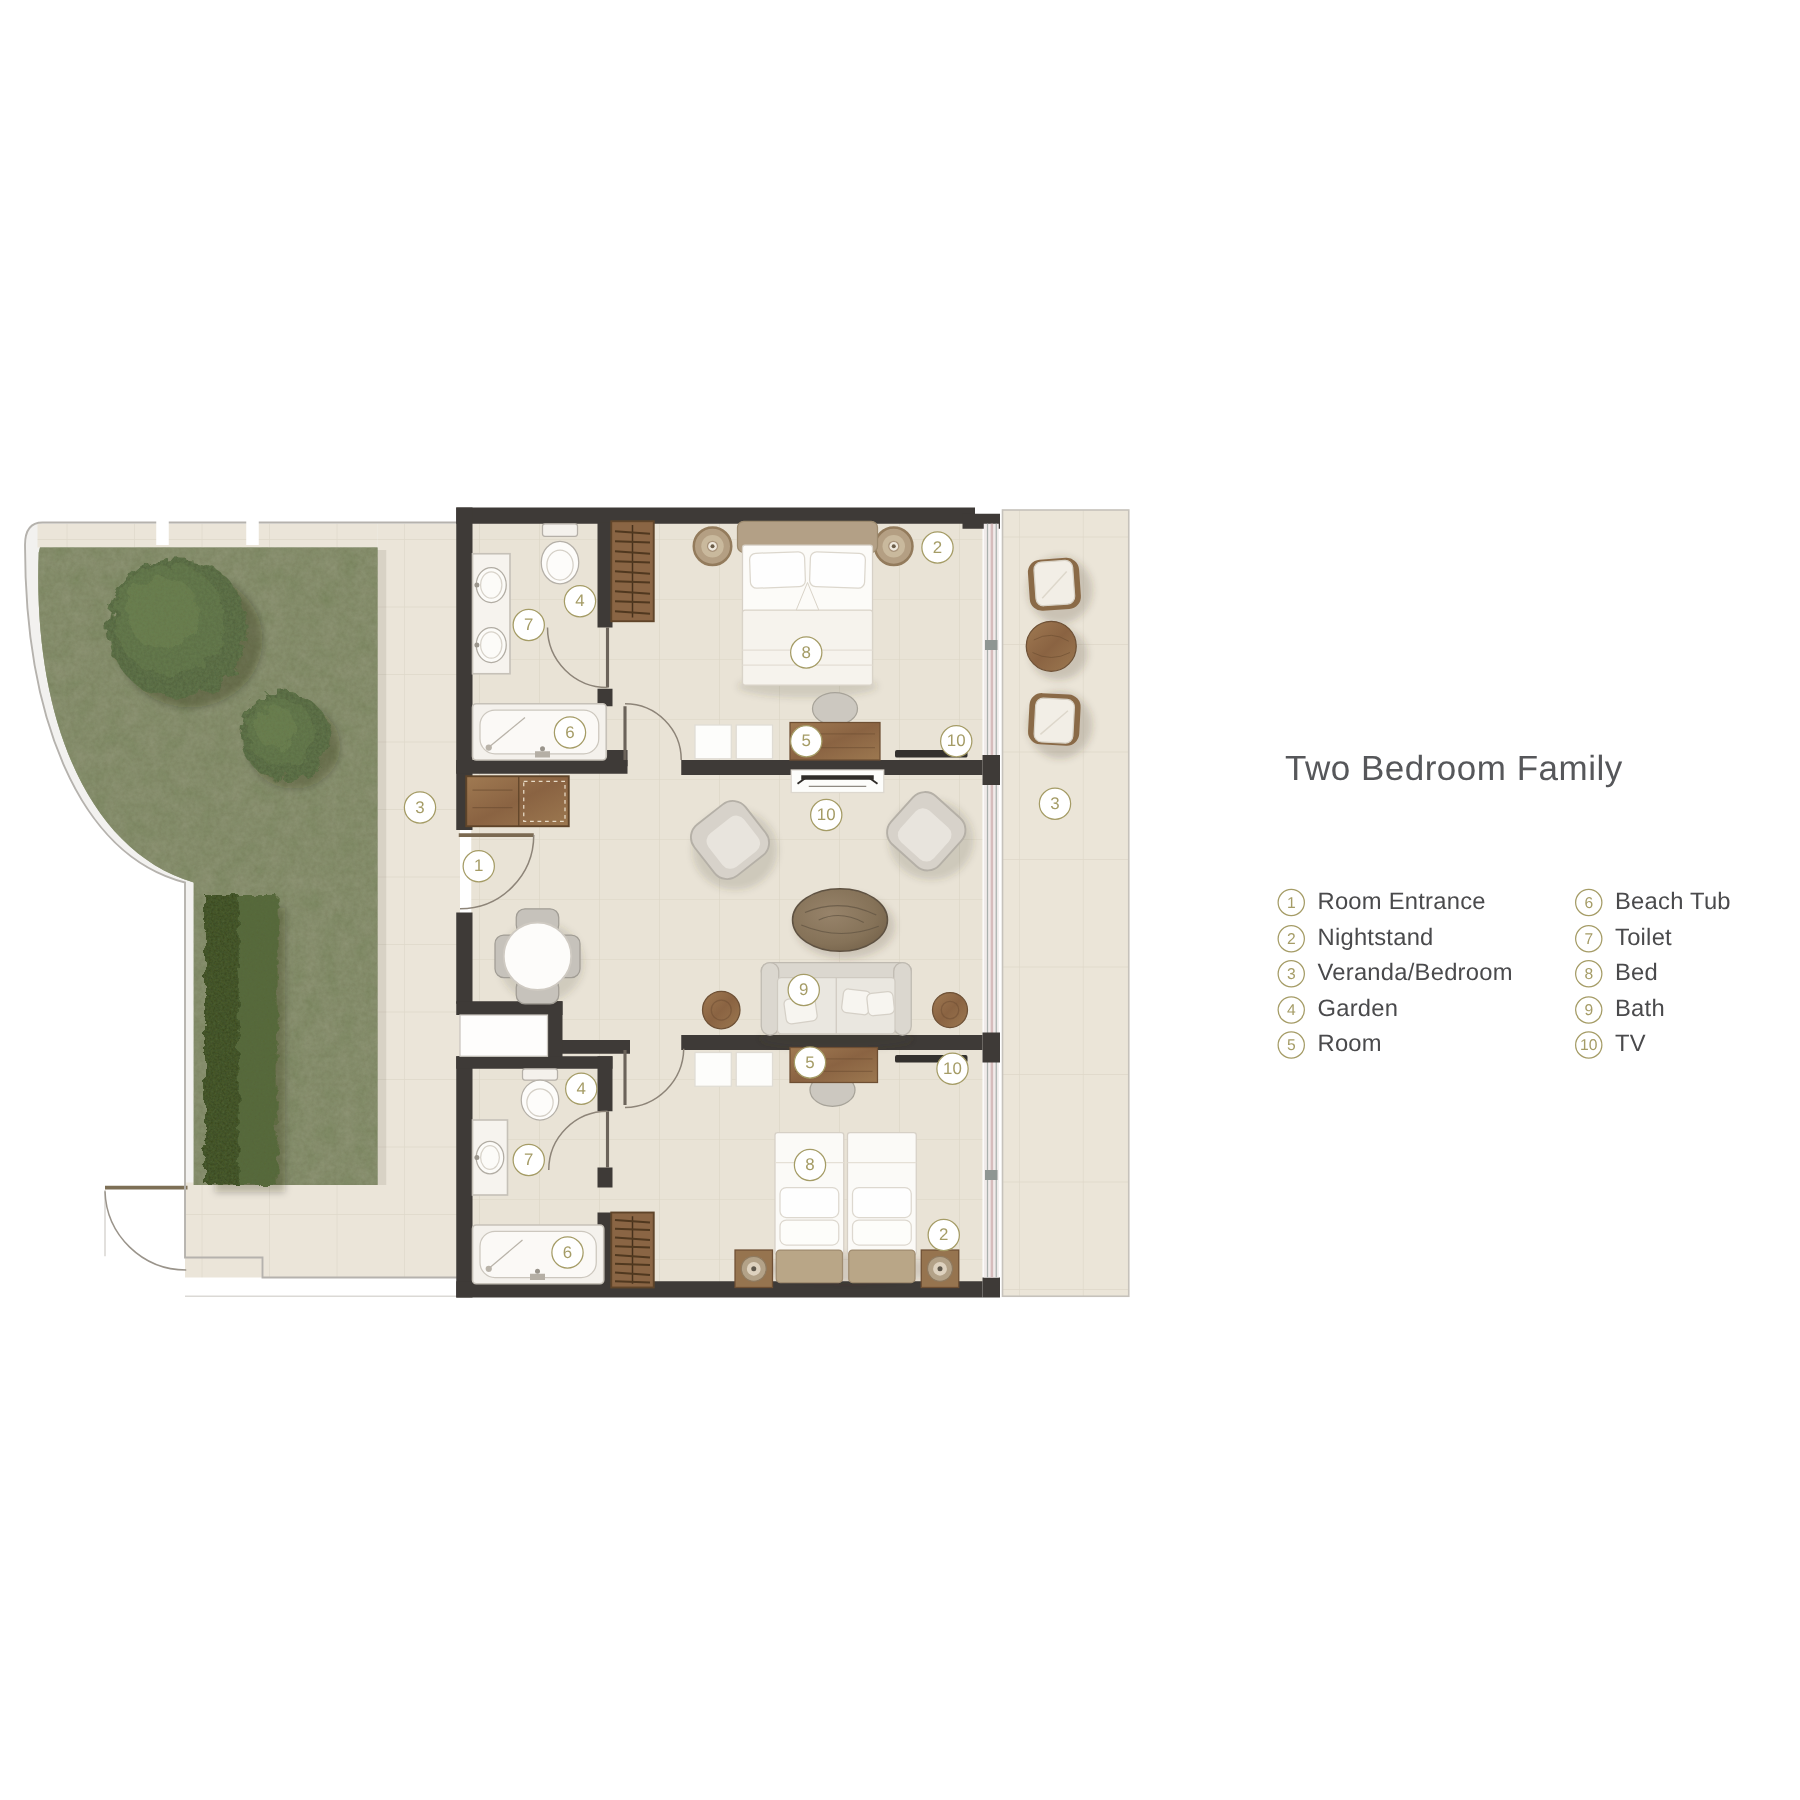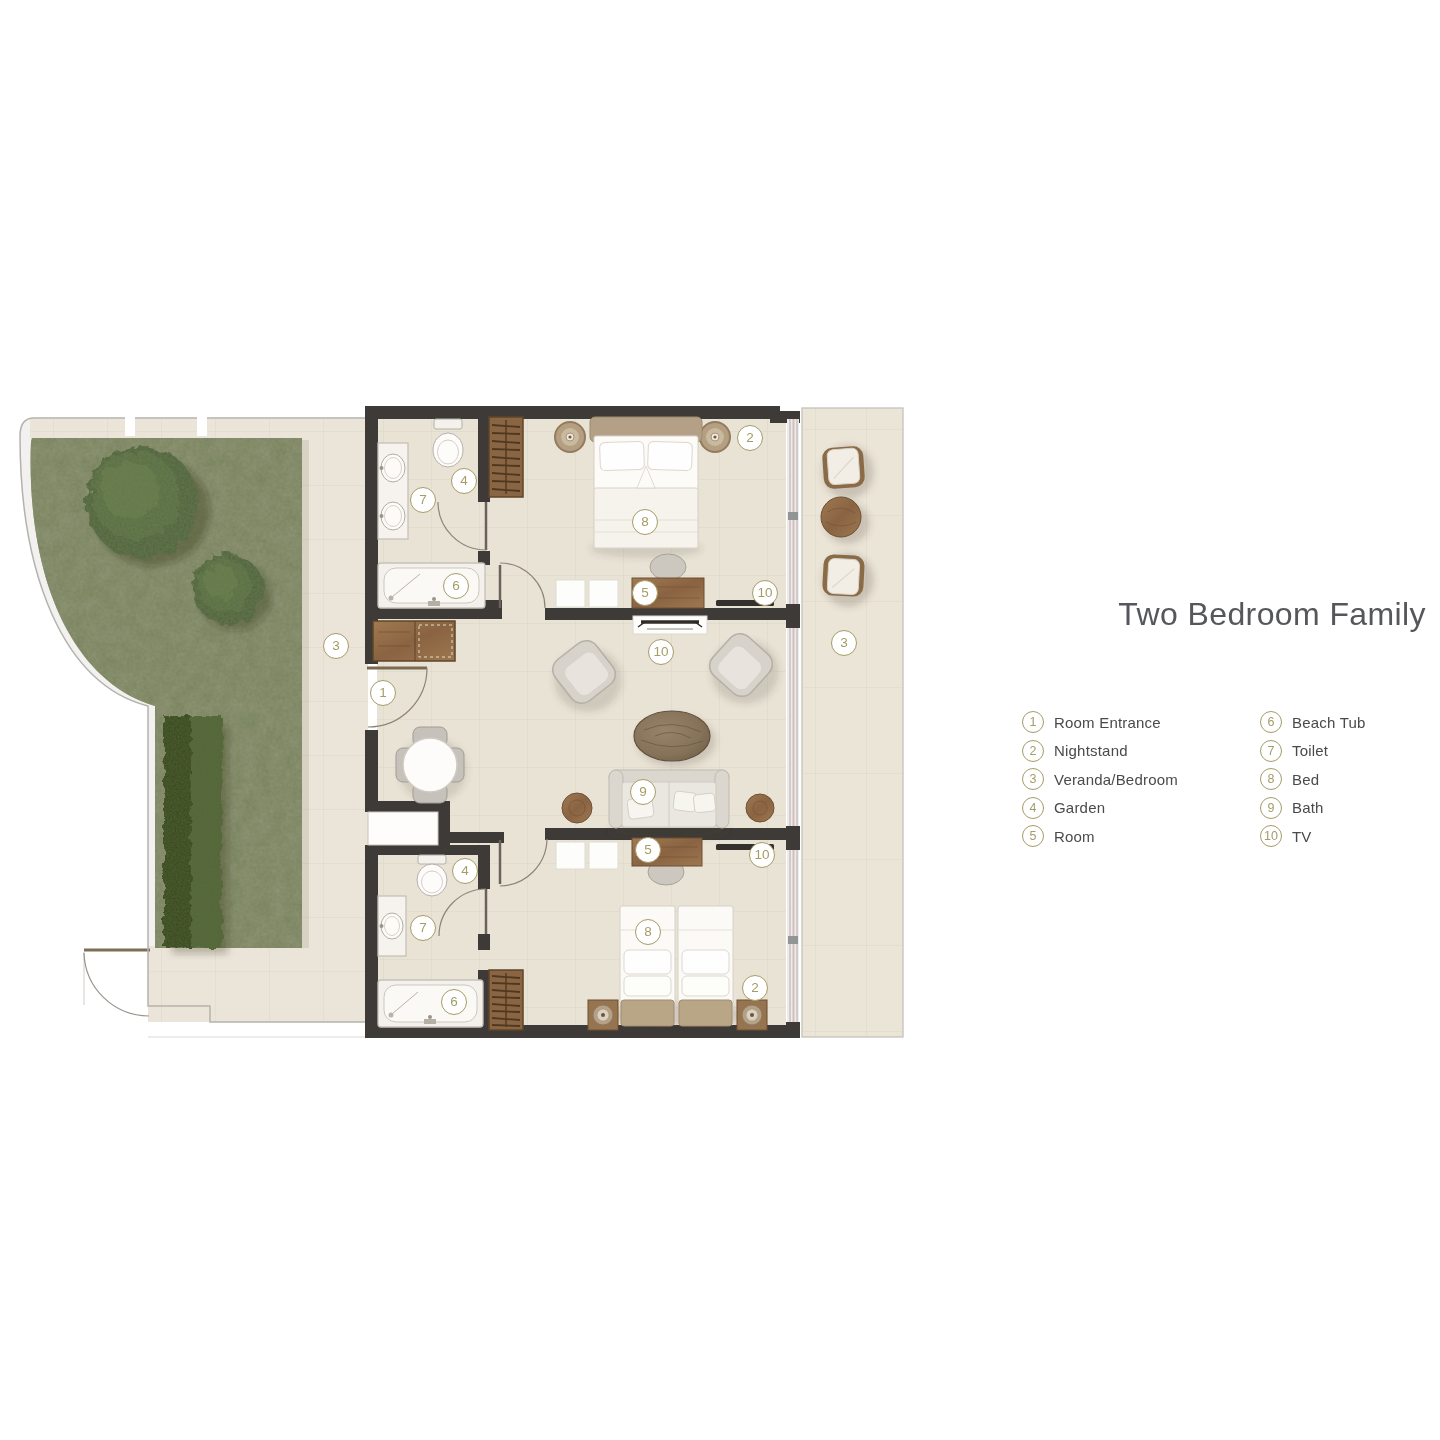--- a/index.html
+++ b/index.html
@@ -3,31 +3,31 @@
 <meta charset="utf-8">
 <style>
   html,body{margin:0;padding:0;background:#ffffff;}
   body{width:1440px;height:1440px;font-family:"Liberation Sans",sans-serif;}
   .stage{position:relative;width:1440px;height:1440px;overflow:hidden;background:#fff;}
   svg.plan{position:absolute;left:0;top:0;}
   .marker{position:absolute;width:26px;height:26px;border-radius:50%;background:#ffffff;
     border:1.5px solid var(--accent-gold,#a59c66);color:var(--accent-gold,#9a9058);
     display:flex;align-items:center;justify-content:center;font-size:13.5px;line-height:1;
     box-sizing:border-box;z-index:3;}
-  .title{position:absolute;left:1096px;top:597px;width:330px;text-align:right;
-    font-size:32px;line-height:35px;font-weight:300;letter-spacing:.4px;
+  .title{position:absolute;left:1028px;top:597px;width:330px;text-align:left;
+    font-size:28px;line-height:35px;font-weight:300;letter-spacing:.4px;
     color:var(--title-text,#56575a);}
   .legend-col{position:absolute;top:711px;}
   .legend-col.c1{left:1022px;}
   .legend-col.c2{left:1260px;}
   .lrow{display:flex;align-items:center;height:22px;margin-bottom:6.5px;}
   .lbadge{width:22px;height:22px;border-radius:50%;border:1.3px solid var(--accent-gold,#a59c66);
     color:var(--accent-gold,#a59c66);display:flex;align-items:center;justify-content:center;
     font-size:12.5px;box-sizing:border-box;flex:0 0 22px;}
-  .llabel{margin-left:10px;font-size:15px;color:var(--label-text,#4a4a4c);letter-spacing:.2px;white-space:nowrap;}
+  .llabel{margin-left:10px;font-size:19px;color:var(--label-text,#4a4a4c);letter-spacing:.2px;white-space:nowrap;}
 </style>
 </head>
 <body>
 
 <div class="stage">
 
 <svg class="plan" width="1440" height="1440" viewBox="0 0 1440 1440">
   <defs>
     <pattern id="tileM" width="48" height="48" patternUnits="userSpaceOnUse">
       <rect width="48" height="48" fill="#e9e3d6"></rect>

